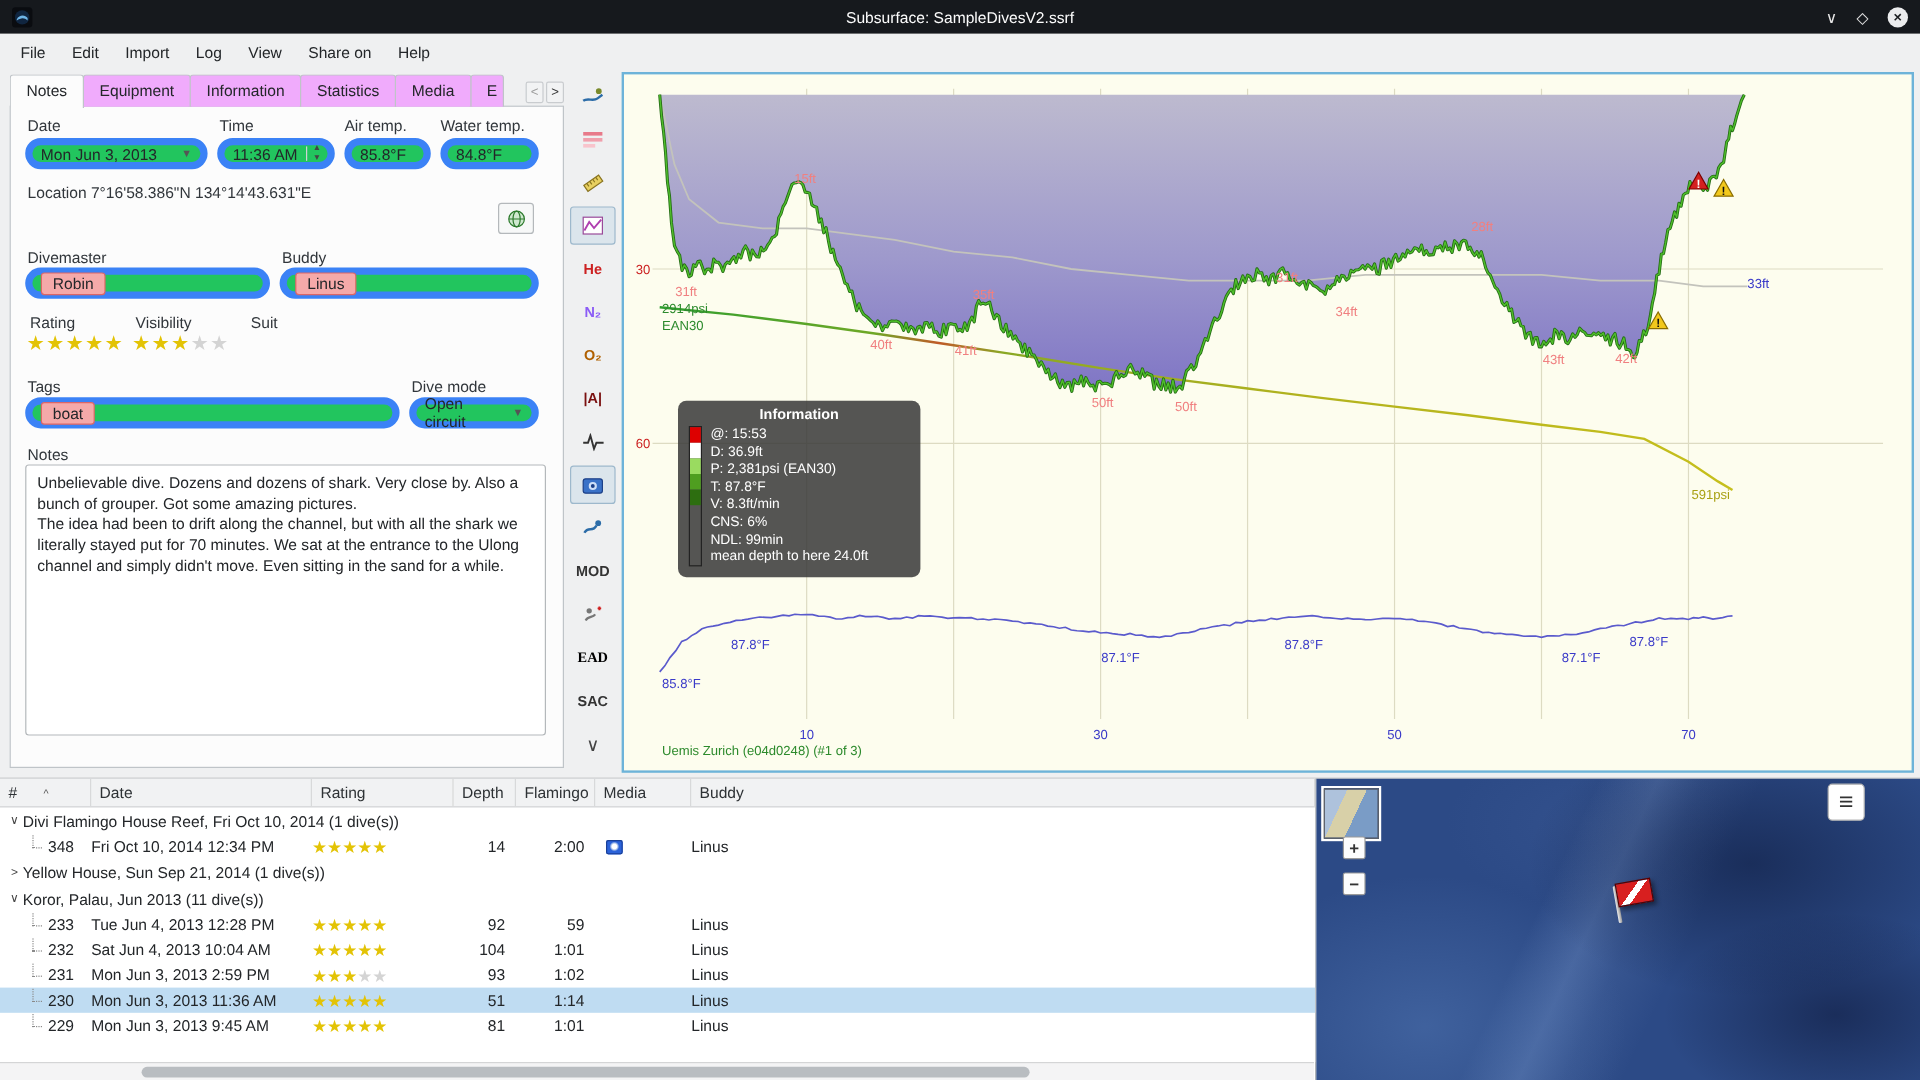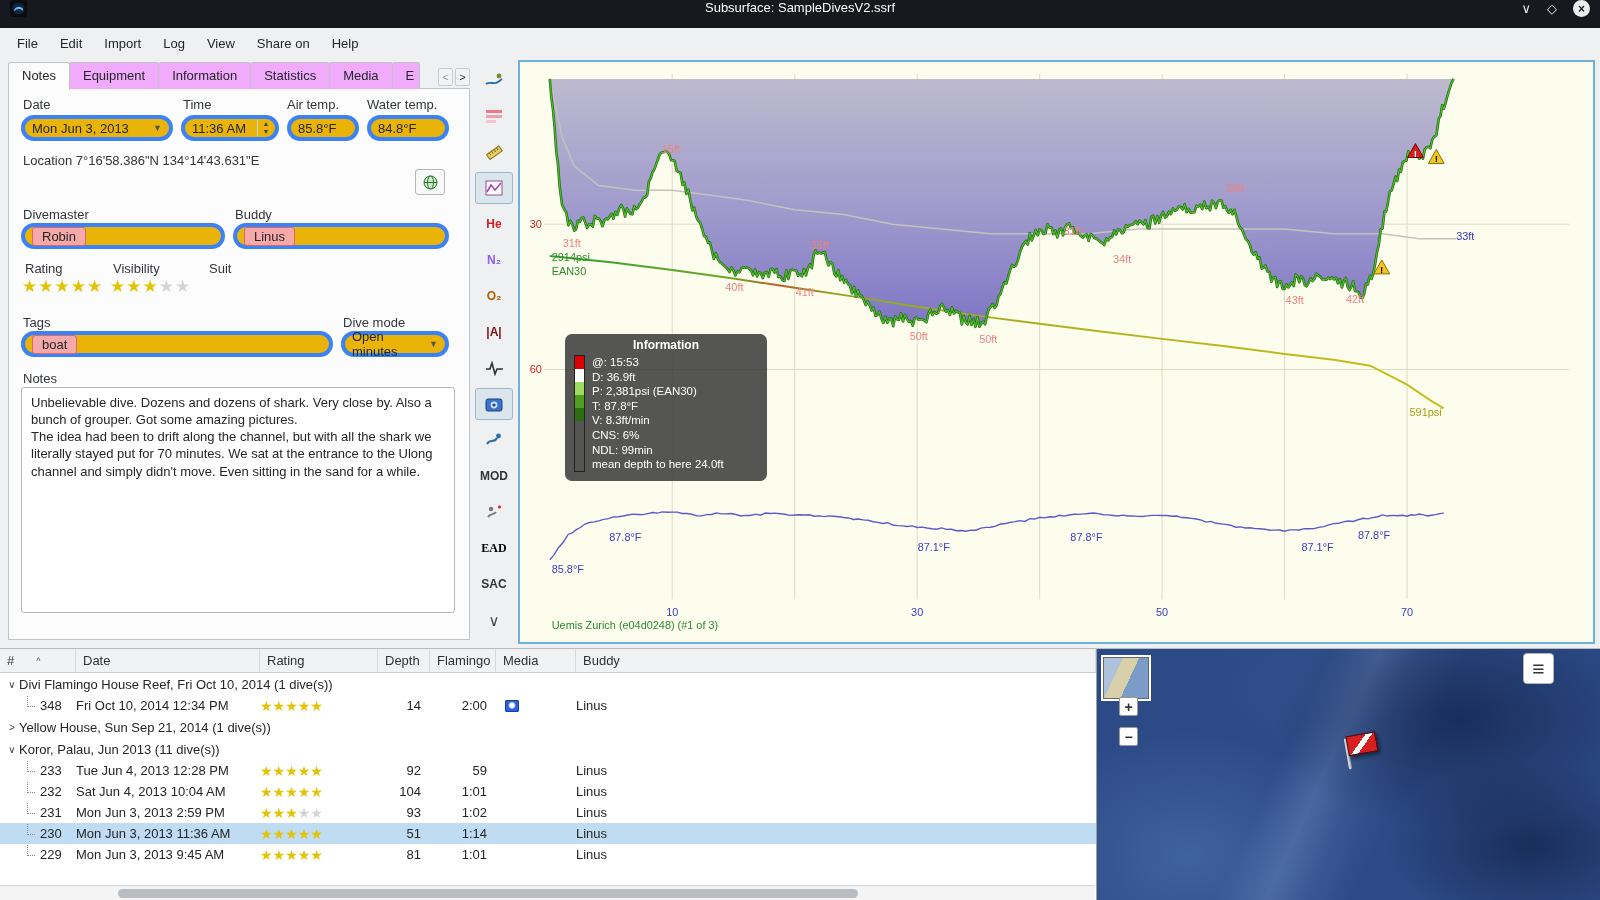--- a/index.html
+++ b/index.html
@@ -1,20 +1,20 @@
 <!DOCTYPE html>
 <html style="--titlebar_bg: #16191d; --window_bg: #eff0f1; --chart_bg: #fdfdee; --chart_border: #6db3d9; --selection_row: #bfdcf2; --star: #e3c305; --chip_bg: #f5a9a9; --chip_border: #dd6666; --temp_line: #5a5acc; --map_bg: #2c4a86;"><head>
 <meta charset="utf-8">
 <style>
   *{box-sizing:border-box;margin:0;padding:0}
   html,body{width:1600px;height:900px;overflow:hidden}
   body{font-family:"Liberation Sans",sans-serif;background:var(--window_bg,#eff0f1);color:#232629;position:relative}
 
   
-  .titlebar{height:28px;background:var(--titlebar_bg,#16191d);display:flex;align-items:flex-start;padding:0 10px;position:relative}
+  .titlebar{height:28px;background:var(--titlebar_bg,#16191d);display:flex;align-items:center;padding:0 10px;position:relative}
   .titlebar .title{position:absolute;left:0;right:0;text-align:center;color:#fcfcfc;font-size:13px}
   .app-icon{width:17px;height:17px;border-radius:3px;background:#0a0c10;display:flex;align-items:center;justify-content:center;z-index:1}
   .app-icon svg{display:block}
   .win-controls{margin-left:auto;display:flex;align-items:center;gap:16px;z-index:1;color:#e8e8e8}
   .win-btn{font-size:13px;line-height:1;cursor:default}
   .win-close{width:17px;height:17px;border-radius:50%;background:#ecedee;color:#1c1e20;display:flex;align-items:center;justify-content:center;font-size:12px;font-weight:bold}
 
   
   .menubar{height:30px;background:#eff0f1;display:flex;align-items:center;padding-left:6px;font-size:13px}
   .menu-item{padding:5px 11px;border-radius:3px}
@@ -27,21 +27,21 @@
   .left-panel{position:absolute;left:8px;top:4px;width:462px;height:578px}
   .tabs{display:flex;height:27px;position:relative;z-index:2}
   .tab{padding:5px 13px;font-size:13px;background:#f0abfc;border:1px solid #bfc4c8;border-bottom:none;border-radius:3px 3px 0 0;margin-right:-1px;white-space:nowrap;overflow:hidden}
   .tab.selected{background:#fcfcfc;margin-bottom:-1px;padding-bottom:6px}
   .tab.cut{width:24px}
   .tab-scroll{margin-left:auto;display:flex;align-items:flex-end;gap:2px;padding-bottom:3px}
   .tab-scroll .tsb{width:15px;height:18px;font-size:11px;color:#9a9a9a;display:flex;align-items:center;justify-content:center;border:1px solid #c9cccf;border-radius:2px;background:#f2f3f4}
   .tab-scroll .tsb.dark{color:#333}
   .panel-body{position:absolute;top:26px;left:0;right:0;bottom:0;background:#fcfcfc;border:1px solid #bfc4c8}
   .flabel{position:absolute;font-size:13px;color:#31363b}
-  .field{position:absolute;height:26px;border:4px solid #3b82f6;border-radius:13px;background:#eab308;font-size:13px;padding:0 7px;display:flex;align-items:center;color:#232629}
+  .field{position:absolute;height:26px;border:6px solid #3b82f6;border-radius:13px;background:#22c55e;font-size:13px;padding:0 7px;display:flex;align-items:center;color:#232629}
   input.field{outline:none}
   .combo{justify-content:space-between}
   .combo .arr{color:#555;font-size:9px;margin-left:6px}
   .spin{padding-right:20px}
   .spin .btns{position:absolute;right:1px;top:1px;bottom:1px;width:17px;border-left:1px solid #cfd2d4;display:flex;flex-direction:column;align-items:center;justify-content:center;font-size:7px;color:#444;line-height:8px}
   .chip{background:var(--chip_bg,#f5a9a9);border:1px solid var(--chip_border,#dd6666);border-radius:3px;padding:1px 9px;font-size:13px}
   .stars{position:absolute;display:flex}
   .star{font-size:17px;line-height:18px;color:var(--star,#e3c305);margin-right:1px}
   .star.empty{color:#d4d4d4}
   .notes-area{position:absolute;border:1px solid #b4b8bb;border-radius:3px;background:#fff;font-family:"Liberation Sans",sans-serif;font-size:13px;line-height:1.32;padding:6px 9px;resize:none;outline:none;color:#232629}
@@ -202,21 +202,21 @@
           <span class="star empty">★</span>
           <span class="star empty">★</span>
         </div>
 
       <span class="flabel" style="left:14px;top:226px">Tags</span>
       <span class="flabel" style="left:334px;top:226px">Dive mode</span>
       <div class="field" style="left:12px;top:242px;width:312px">
         <span class="chip">boat</span>
       </div>
       <div class="field combo" style="left:332px;top:242px;width:108px">
-        <span>Open minutes</span>
+        <span>Open circuit</span>
           <span class="arr">▼</span>
       </div>
 
       <span class="flabel" style="left:14px;top:282px">Notes</span>
       <textarea class="notes-area" style="left: 12px; top: 298px; width: 434px; height: 226px;">Unbelievable dive. Dozens and dozens of shark. Very close by. Also a bunch of grouper. Got some amazing pictures.
 The idea had been to drift along the channel, but with all the shark we literally stayed put for 70 minutes. We sat at the entrance to the Ulong channel and simply didn't move. Even sitting in the sand for a while.</textarea>
     </div>
   </div>
 
   <div class="toolcol">

